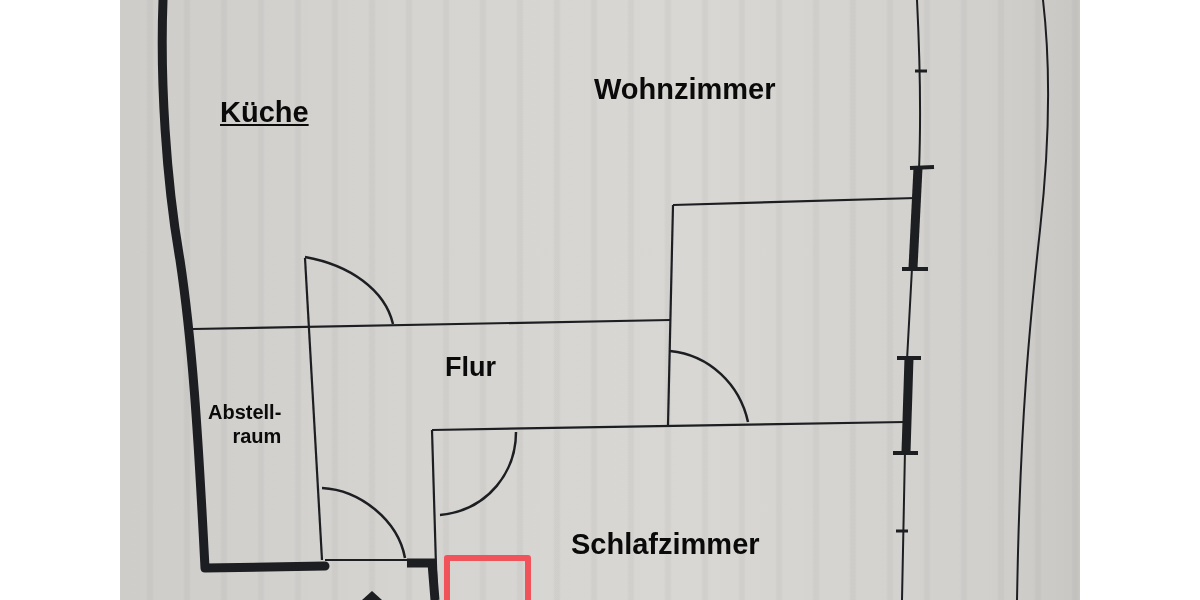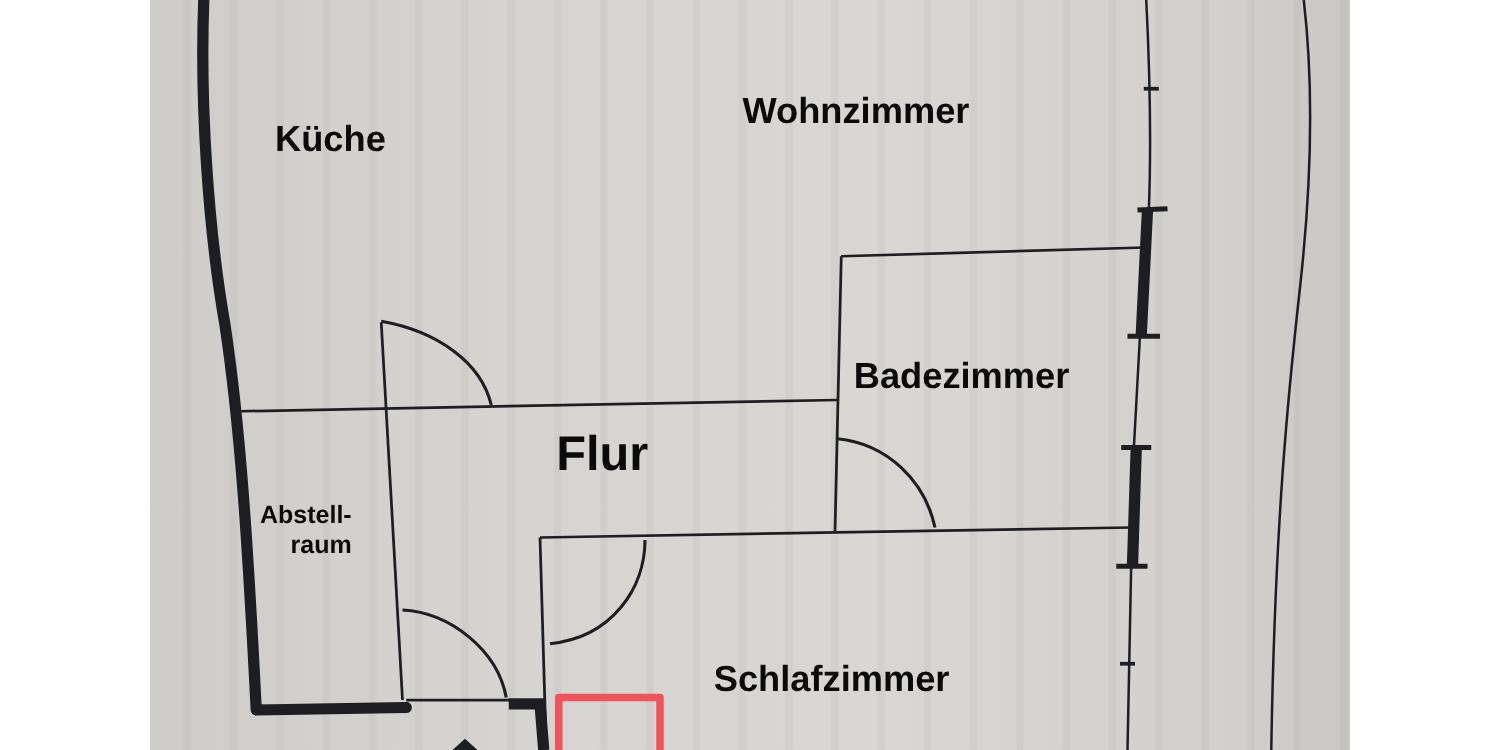--- a/index.html
+++ b/index.html
@@ -105,22 +105,21 @@
     <path d="M516 432 C516 470, 490 510, 440 515" fill="none" stroke="#1c1e22" stroke-width="2.5"></path>
     <path d="M670 351 C710 355, 740 385, 748 422" fill="none" stroke="#1c1e22" stroke-width="2.5"></path>
 
     <path d="M407 563 L432 563 L435 600" fill="none" stroke="#1c1e22" stroke-width="9" stroke-linejoin="miter"></path>
 
     <path d="M362 600 L372 591 L382 600 Z" fill="#1c1e22"></path>
 
     <path d="M447 600 L447 558 L528 558 L528 600" fill="none" stroke="#f0545a" stroke-width="6" stroke-linejoin="round"></path>
   </svg>
 
-  <div class="label big" style="left:220px; top:98px;">Küche</div>
+  <div class="label big" style="left:220px; top:98px;text-decoration:underline;">Küche</div>
   <div class="label big" style="left:594px; top:75px;">Wohnzimmer</div>
-  <div class="label big" style="left:683px; top:287px;">Badezimmer</div>
-  <div class="label big" style="left:445px; top:344px; font-size:39px;">Flur</div>
+  <div class="label big" style="left:445px; top:354px; font-size:27px;">Flur</div>
   <div class="label small" style="left:208px; top:400px;">
     <div>Abstell-</div>
     <div style="text-align:right;">raum</div>
   </div>
   <div class="label big" style="left:571px; top:530px;">Schlafzimmer</div>
 </div>
 
 </body></html>

